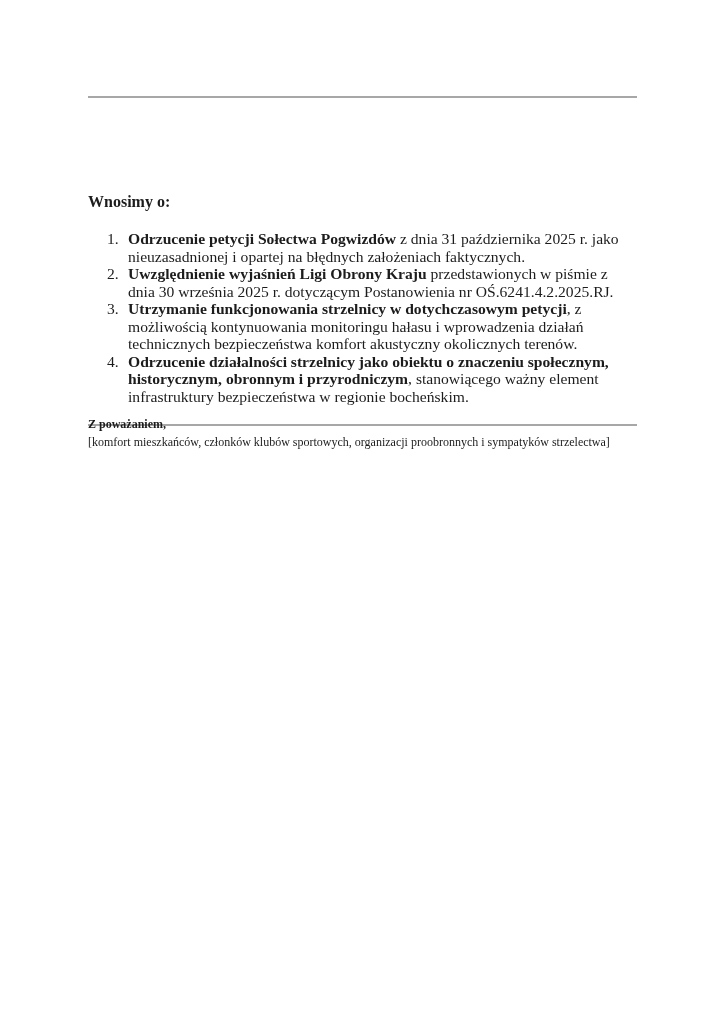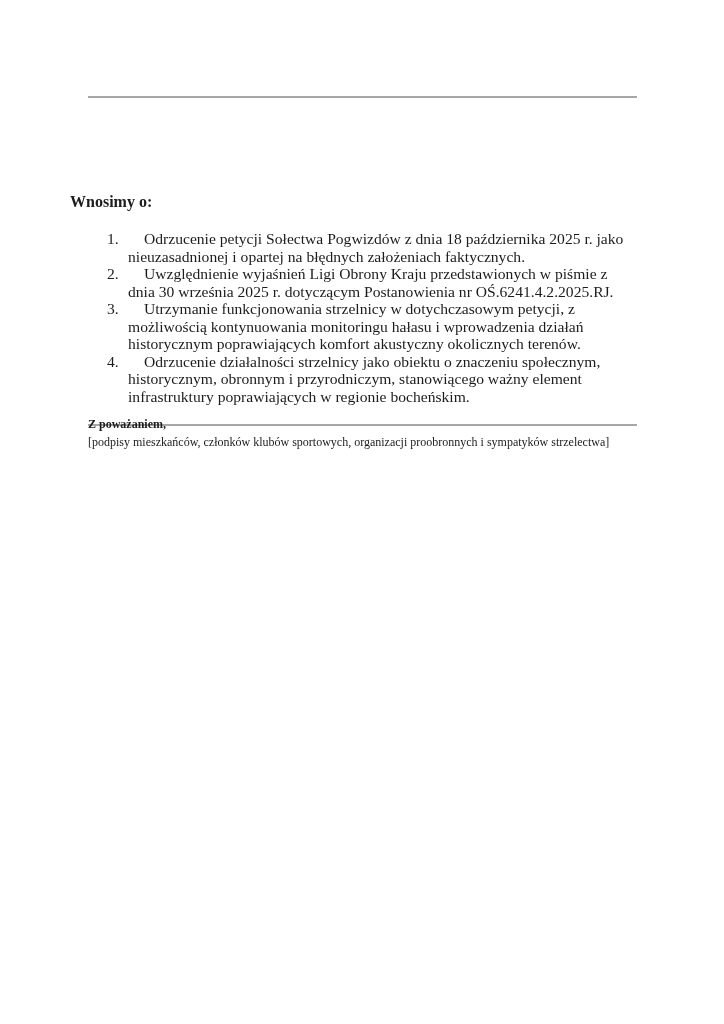--- a/index.html
+++ b/index.html
@@ -19,41 +19,41 @@
     position: absolute;
     left: 88px;
     width: 549px;
     height: 2px;
     background: #a7a7a7;
   }
   .rule-top { top: 96px; }
   .rule-bottom { top: 424px; }
   .heading {
     position: absolute;
-    left: 70px;
+    left: 88px;
     top: 193px;
     font-size: 16px;
     line-height: 17.5px;
     font-weight: bold;
   }
   .list {
     position: absolute;
     left: 107px;
     top: 230px;
     width: 531px;
     font-size: 15.6px;
     line-height: 17.5px;
   }
   .list-item { display: flex; }
   .list-item .marker {
     flex: 0 0 21px;
     width: 21px;
   }
   .list-item .item-text { flex: 1; }
-  .list-item .lead { font-weight: normal; margin-left: 16px; }
+  .list-item .lead { font-weight: bold; }
   .closing {
     position: absolute;
     left: 88px;
     top: 416px;
     width: 549px;
     font-size: 12px;
     line-height: 17.6px;
   }
   .closing .salutation { font-weight: bold; }
 </style>
@@ -63,40 +63,40 @@
 <div class="page">
 
   <div class="rule rule-top"></div>
 
   <div class="heading">Wnosimy o:</div>
 
   <div class="list">
 
     <div class="list-item">
       <span class="marker">1.</span>
-      <span class="item-text"><span class="lead">Odrzucenie petycji Sołectwa Pogwizdów</span><span> z dnia 18 października 2025 r. jako nieuzasadnionej i opartej na błędnych założeniach faktycznych.</span></span>
+      <span class="item-text"><span class="lead">Odrzucenie petycji Sołectwa Pogwizdów</span><span> z dnia 31 października 2025 r. jako nieuzasadnionej i opartej na błędnych założeniach faktycznych.</span></span>
     </div>
 
     <div class="list-item">
       <span class="marker">2.</span>
       <span class="item-text"><span class="lead">Uwzględnienie wyjaśnień Ligi Obrony Kraju</span><span> przedstawionych w piśmie z dnia 30 września 2025 r. dotyczącym Postanowienia nr OŚ.6241.4.2.2025.RJ.</span></span>
     </div>
 
     <div class="list-item">
       <span class="marker">3.</span>
-      <span class="item-text"><span class="lead">Utrzymanie funkcjonowania strzelnicy w dotychczasowym petycji</span><span>, z możliwością kontynuowania monitoringu hałasu i wprowadzenia działań historycznym poprawiających komfort akustyczny okolicznych terenów.</span></span>
+      <span class="item-text"><span class="lead">Utrzymanie funkcjonowania strzelnicy w dotychczasowym petycji</span><span>, z możliwością kontynuowania monitoringu hałasu i wprowadzenia działań technicznych bezpieczeństwa komfort akustyczny okolicznych terenów.</span></span>
     </div>
 
     <div class="list-item">
       <span class="marker">4.</span>
-      <span class="item-text"><span class="lead">Odrzucenie działalności strzelnicy jako obiektu o znaczeniu społecznym, historycznym, obronnym i przyrodniczym</span><span>, stanowiącego ważny element infrastruktury poprawiających w regionie bocheńskim.</span></span>
+      <span class="item-text"><span class="lead">Odrzucenie działalności strzelnicy jako obiektu o znaczeniu społecznym, historycznym, obronnym i przyrodniczym</span><span>, stanowiącego ważny element infrastruktury bezpieczeństwa w regionie bocheńskim.</span></span>
     </div>
 
   </div>
 
   <div class="rule rule-bottom"></div>
 
   <div class="closing">
     <div class="salutation">Z poważaniem,</div>
-    <div class="signatories">[podpisy mieszkańców, członków klubów sportowych, organizacji proobronnych i sympatyków strzelectwa]</div>
+    <div class="signatories">[komfort mieszkańców, członków klubów sportowych, organizacji proobronnych i sympatyków strzelectwa]</div>
   </div>
 
 </div>
 
 </body></html>

